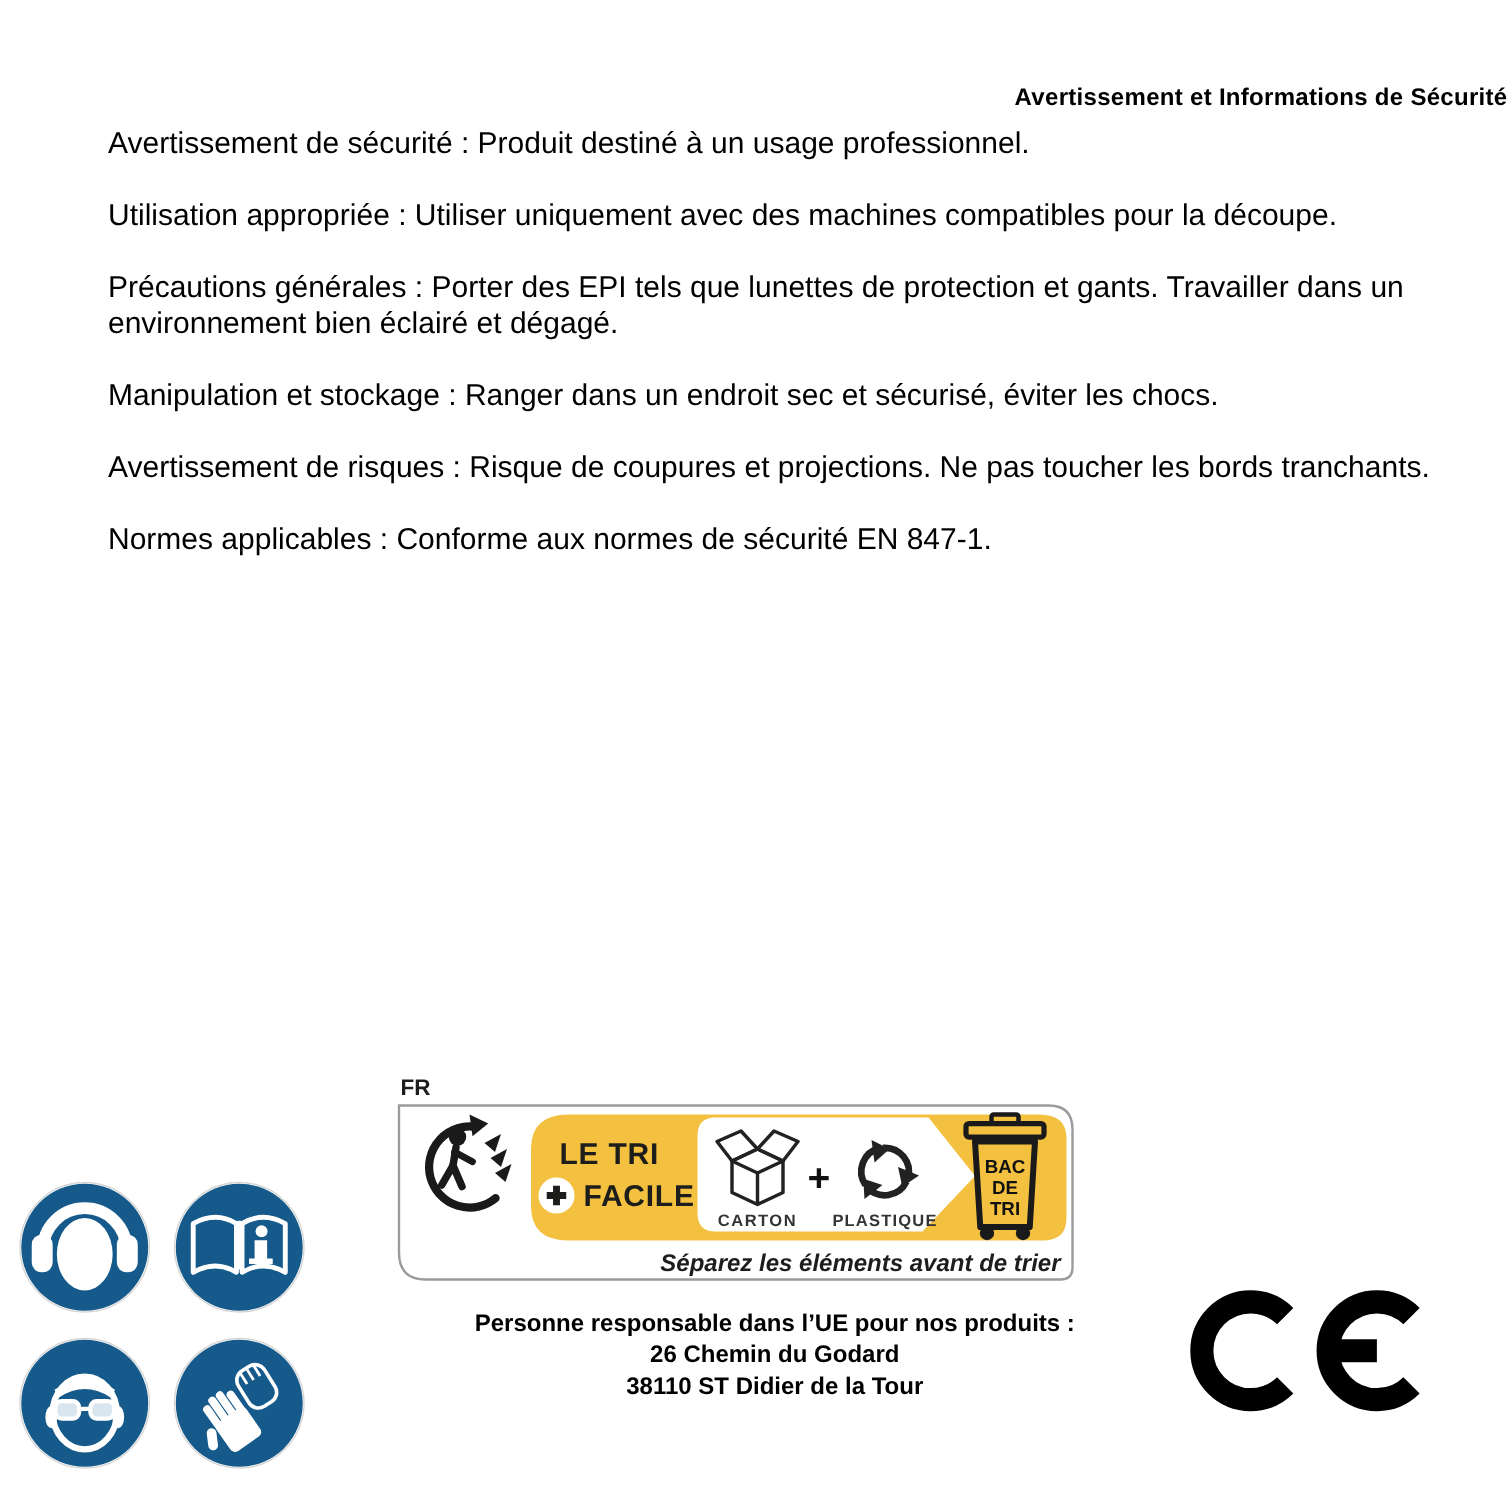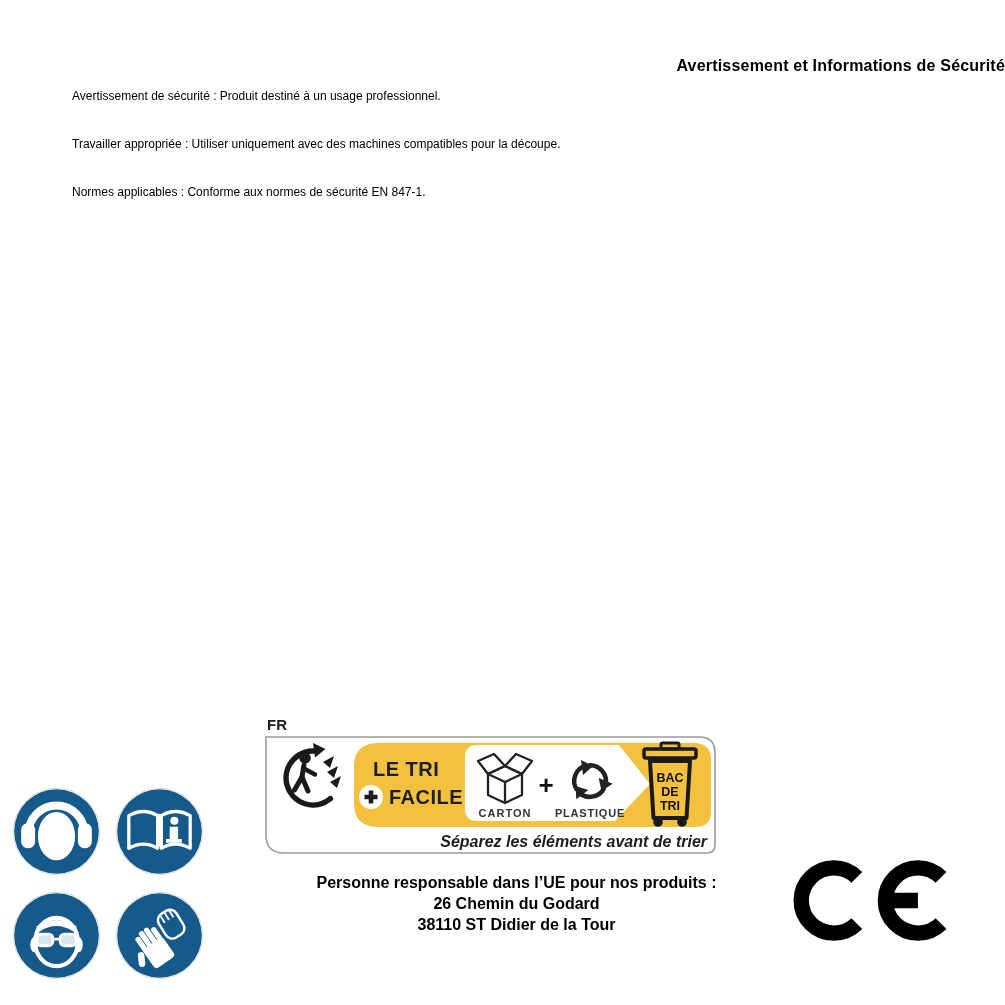--- a/index.html
+++ b/index.html
@@ -5,42 +5,45 @@
   html,body{margin:0;padding:0;background:#fff;}
   body{
     width:1005px;height:1005px;position:relative;overflow:hidden;
     font-family:"Liberation Sans", sans-serif;color:#000;
   }
   .title{
     position:absolute;top:29px;left:0;width:1005px;text-align:right;
     font-size:16px;font-weight:bold;letter-spacing:.2px;margin-top:28px;
   }
   .content{position:absolute;top:84px;left:72px;width:900px;}
-  .content p{margin:0 0 24px 0;font-size:12px;line-height:24px;}
+  .content p{margin:0 0 24px 0;font-size:20px;line-height:24px;}
   .icons-grid{
     position:absolute;left:10px;top:785px;
     display:grid;grid-template-columns:93px 93px;gap:11px 10px;
   }
   .icons-grid svg{width:93px;height:93px;display:block;}
   .infotri{position:absolute;left:263px;top:710px;}
   .footer{
     position:absolute;top:872px;left:0;width:1005px;text-align:center;
     font-size:16px;font-weight:bold;line-height:21px;
   }
   .footer div{white-space:nowrap;margin-left:28px;}
   .ce{position:absolute;left:793px;top:855px;}
 </style>
 </head>
 <body>
 
 <div class="title">Avertissement et Informations de Sécurité</div>
 
 <div class="content">
   <p>Avertissement de sécurité : Produit destiné à un usage professionnel.</p>
-  <p>Travailler appropriée : Utiliser uniquement avec des machines compatibles pour la découpe.</p>
+  <p>Utilisation appropriée : Utiliser uniquement avec des machines compatibles pour la découpe.</p>
+  <p>Précautions générales : Porter des EPI tels que lunettes de protection et gants. Travailler dans un environnement bien éclairé et dégagé.</p>
+  <p>Manipulation et stockage : Ranger dans un endroit sec et sécurisé, éviter les chocs.</p>
+  <p>Avertissement de risques : Risque de coupures et projections. Ne pas toucher les bords tranchants.</p>
   <p>Normes applicables : Conforme aux normes de sécurité EN 847-1.</p>
 </div>
 
 <div class="icons-grid">
 
   <svg viewBox="0 0 100 100">
     <circle cx="50" cy="50" r="46.4" fill="none" stroke="#d6d6d6" stroke-width="1"></circle>
     <circle cx="50" cy="50" r="45.5" fill="#155A8A"></circle>
     <ellipse cx="50" cy="55" rx="20" ry="26" fill="#fff"></ellipse>
     <path d="M20,52 A30,30 0 0 1 80,52" stroke="#fff" stroke-width="8.5" fill="none"></path>

